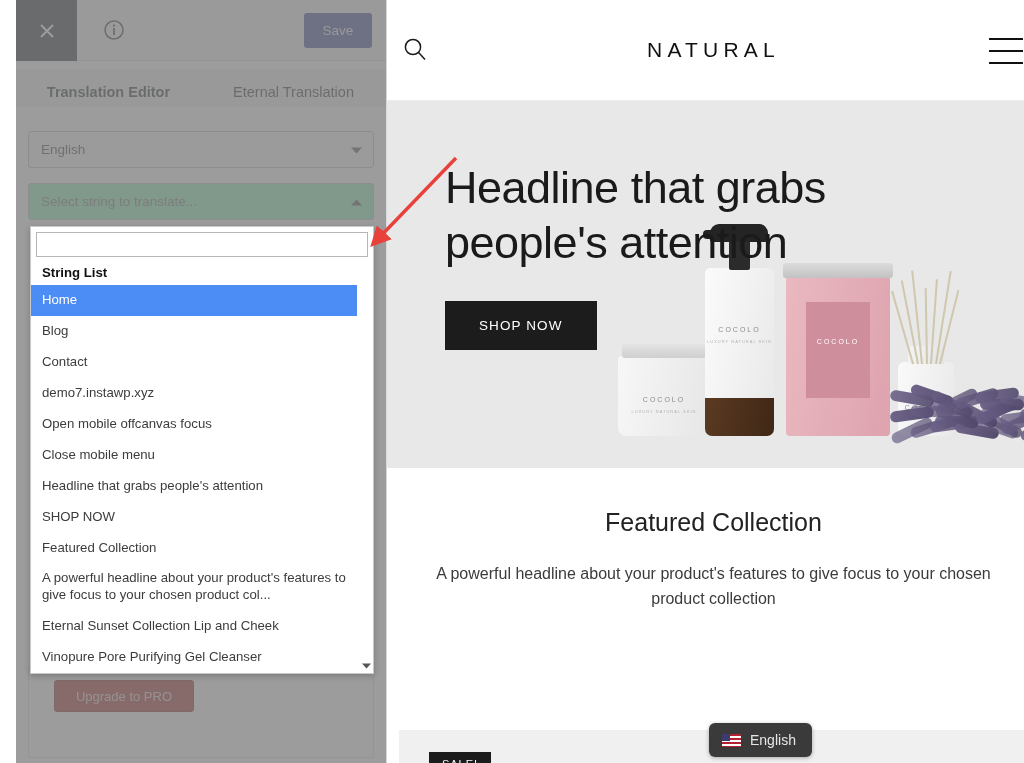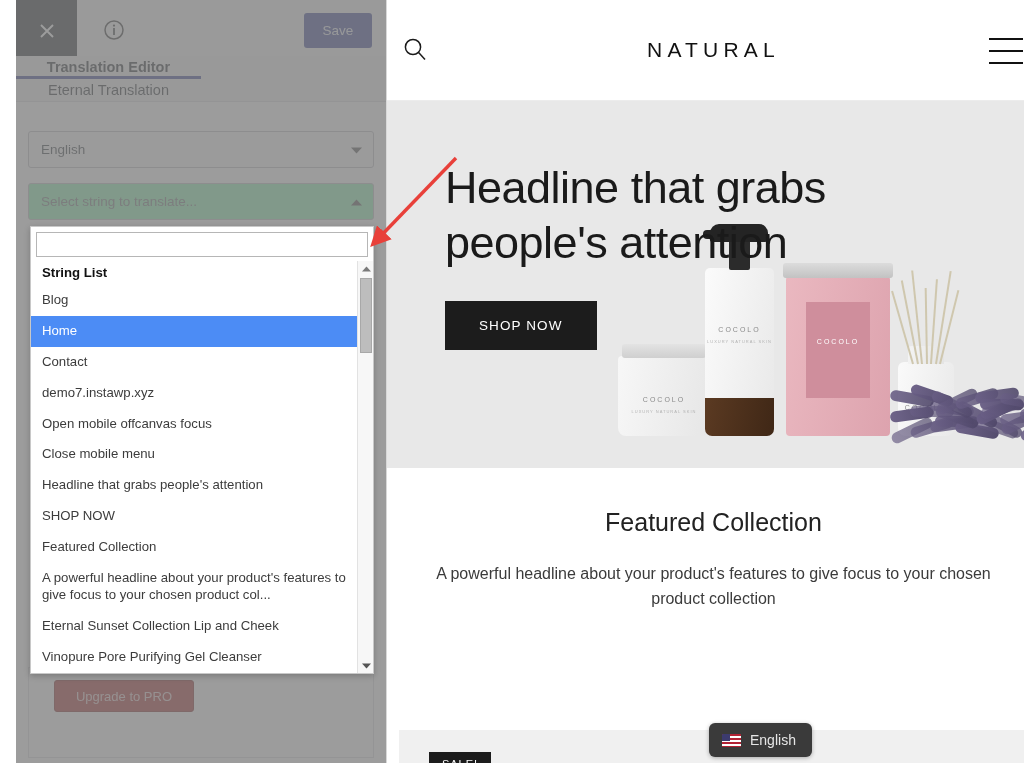--- a/index.html
+++ b/index.html
@@ -47,25 +47,24 @@
     width: 68px; height: 35px;
     background: #2d3a8c;
     color: #e9eaf3;
     border: none; border-radius: 3px;
     font-size: 13.5px; font-family: "Liberation Sans", sans-serif;
     cursor: pointer;
     display:flex; align-items:center; justify-content:center;
   }
 
   .tabs {
-    position: absolute; left: 0; top: 56px; width: 370px; height: 46px;
+    position: absolute; left: 0; top: 69px; width: 370px; height: 46px;
     background: #f0f0f1;
     border-bottom: 1px solid #dcdcde;
     display: flex;
-    flex-direction: column;
   }
   .tab {
     width: 185px; height: 46px;
     display: flex; align-items: center; justify-content: center;
     font-size: 14.5px; color: #1d2327;
     cursor: pointer;
     position: relative;
   }
   .tab.active { font-weight: 600; }
   .tab.active::after {
@@ -147,20 +146,21 @@
     background: #fff;
     font-size: 13px; padding: 0 6px;
     font-family: "Liberation Sans", sans-serif;
     outline: none;
   }
   .dd-listwrap {
     position: relative;
     flex: 1;
     display: flex;
     overflow: hidden;
+    align-items: flex-end;
   }
   .dd-list {
     flex: 1;
     overflow: hidden;
     padding: 0;
   }
   .dd-group {
     font-size: 13.2px; font-weight: bold; color: #111;
     padding: 4px 11px 5px 11px;
   }
@@ -392,22 +392,22 @@
     <div id="left-dim"></div>
   </div>
 
   <div id="dropdown">
     <div class="dd-searchwrap">
       <input class="dd-search" type="text" value="" style="">
     </div>
     <div class="dd-listwrap">
       <div class="dd-list" id="dd-list">
         <div class="dd-group">String List</div>
-      <div class="dd-item">Blog</div>
-          <div class="dd-item selected">Home</div>
+      <div class="dd-item selected">Home</div>
+          <div class="dd-item">Blog</div>
           <div class="dd-item">Contact</div>
           <div class="dd-item">demo7.instawp.xyz</div>
           <div class="dd-item">Open mobile offcanvas focus</div>
           <div class="dd-item">Close mobile menu</div>
           <div class="dd-item">Headline that grabs people's attention</div>
           <div class="dd-item">SHOP NOW</div>
           <div class="dd-item">Featured Collection</div>
           <div class="dd-item">A powerful headline about your product's features to give focus to your chosen product col...</div>
           <div class="dd-item">Eternal Sunset Collection Lip and Cheek</div>
           <div class="dd-item">Vinopure Pore Purifying Gel Cleanser</div>

